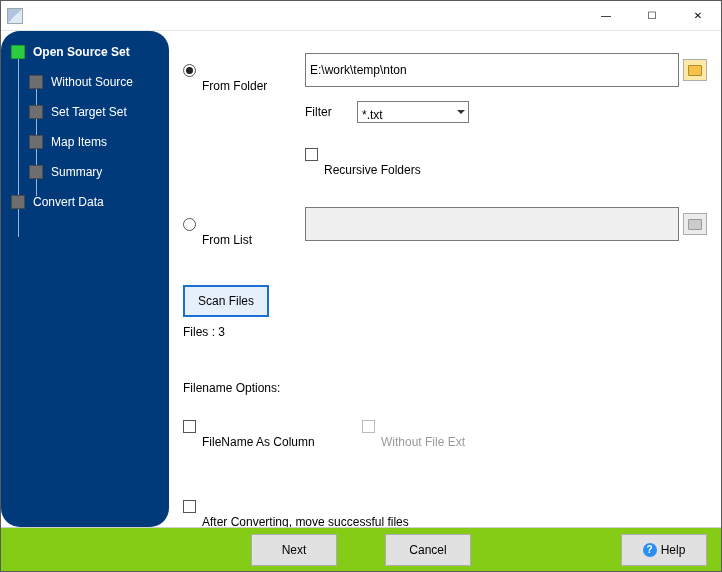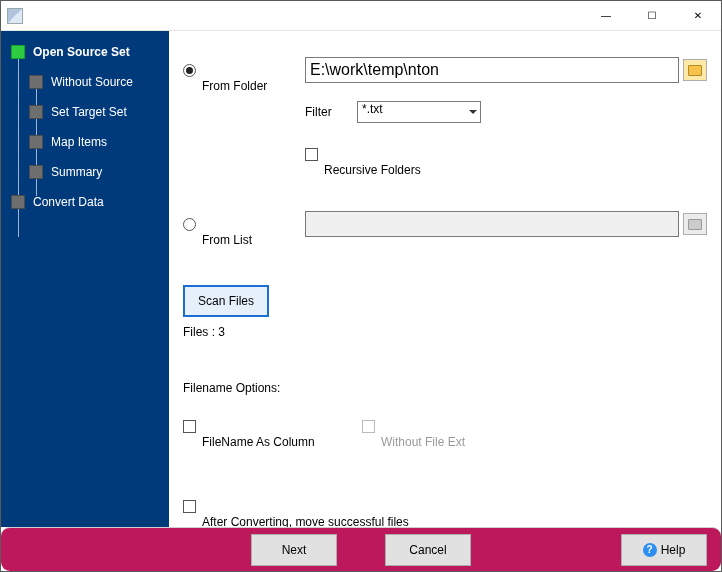--- a/index.html
+++ b/index.html
@@ -43,20 +43,21 @@
     flex: 1;
     display: flex;
     min-height: 0;
   }
   .sidebar {
     width: 168px;
     background: #003a7a;
     color: #fff;
     padding-top: 6px;
     position: relative;
+    border-radius: 19px;
   }
   .tree-item {
     display: flex;
     align-items: center;
     height: 30px;
     position: relative;
     padding-left: 10px;
   }
   .tree-item.child { padding-left: 28px; }
   .tree-sq {
@@ -118,47 +119,47 @@
     width: 13px; height: 13px;
     border: 1px solid #555;
     margin-right: 6px;
     display: inline-block;
     background: #fff;
     vertical-align: middle;
   }
   .lbl { vertical-align: middle; margin-top: 32px; }
   .col-radio { width: 122px; display: flex; align-items: center; }
   .tbox {
-    height: 26px;
+    height: 34px;
     border: 1px solid #7a7a7a;
     padding: 2px 4px;
-    font-size: 16px;
+    font-size: 12px;
     background: #fff;
   }
   .tbox.disabled { background: #f0f0f0; color: #888; }
   .browse-btn {
     width: 24px; height: 22px;
     border: 1px solid #adadad;
     background: #ffe9a8;
     margin-left: 4px;
     display: flex; align-items: center; justify-content: center;
   }
   .browse-btn.disabled { background: #ececec; }
   .browse-icon {
     width: 14px; height: 11px;
     background: #f7c24a;
     border: 1px solid #b08a22;
     border-radius: 1px;
     position: relative;
   }
   .browse-btn.disabled .browse-icon { background: #ccc; border-color: #999; }
   .combo {
-    height: 22px; width: 124px;
+    height: 22px; width: 112px;
     border: 1px solid #7a7a7a;
-    display: flex; align-items: flex-start;
+    display: flex; align-items: flex-end;
     padding: 0 4px;
     background: #fff;
     position: relative;
   }
   .combo-arrow {
     position: absolute; right: 3px; top: 50%; transform: translateY(-50%);
     width: 0; height: 0;
     border-left: 4px solid transparent;
     border-right: 4px solid transparent;
     border-top: 4px solid #333;
@@ -179,23 +180,22 @@
   }
   .disabled-text { color: #9a9a9a; }
   .footer {
     height: 44px;
     border-top: 1px solid #d0d0d0;
     display: flex;
     align-items: center;
     justify-content: center;
     gap: 48px;
     padding: 0 14px;
-    background: #be185d;
-    position: relative;
-    border-radius: 9px;
+    background: #84cc16;
+    position: relative;
   }
   .footer .help {
     position: absolute; right: 14px; top: 50%; transform: translateY(-50%);
   }
   .help-icon {
     width: 14px; height: 14px; border-radius: 50%;
     background: #2b8ef0; color: #fff;
     display: inline-flex; align-items: center; justify-content: center;
     font-size: 10px; font-weight: bold; margin-right: 4px;
   }

